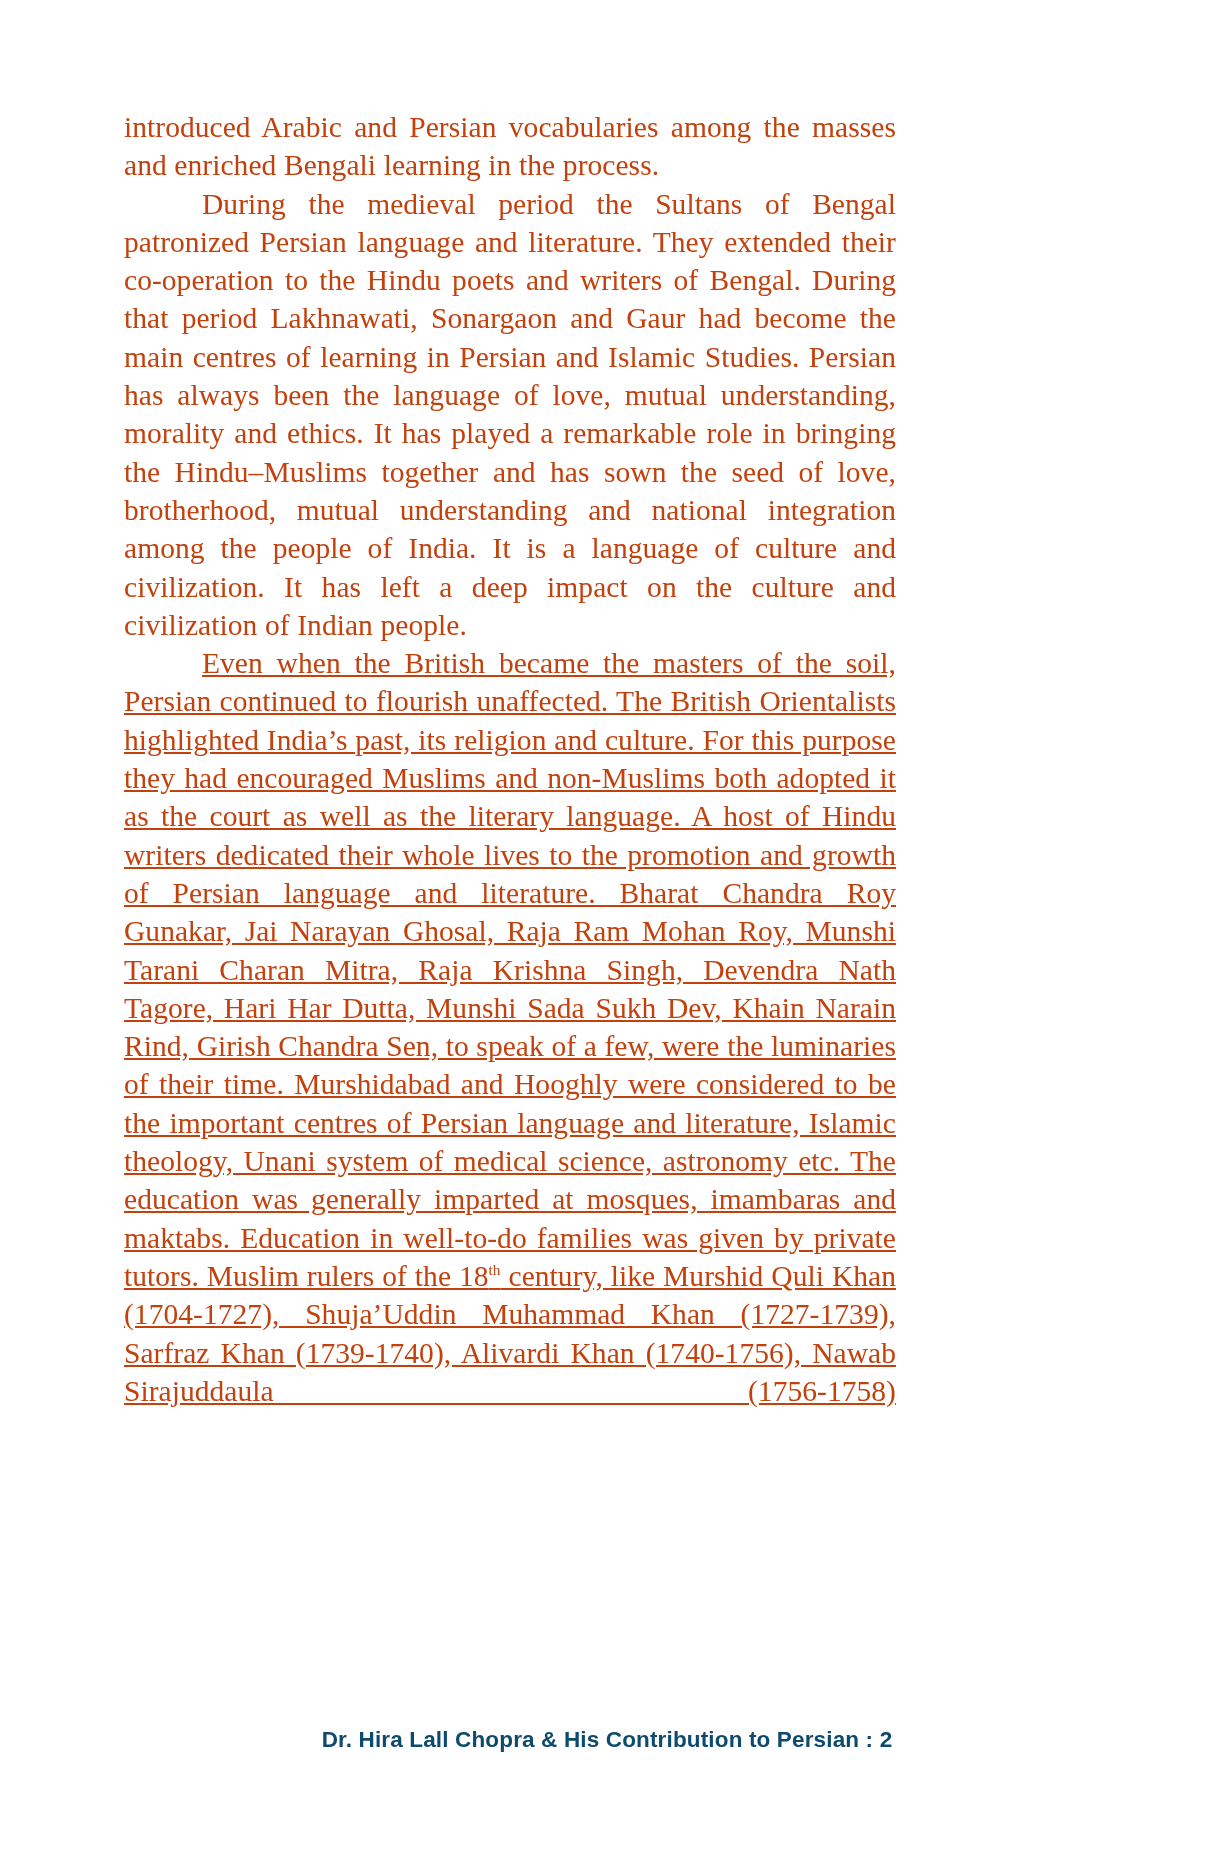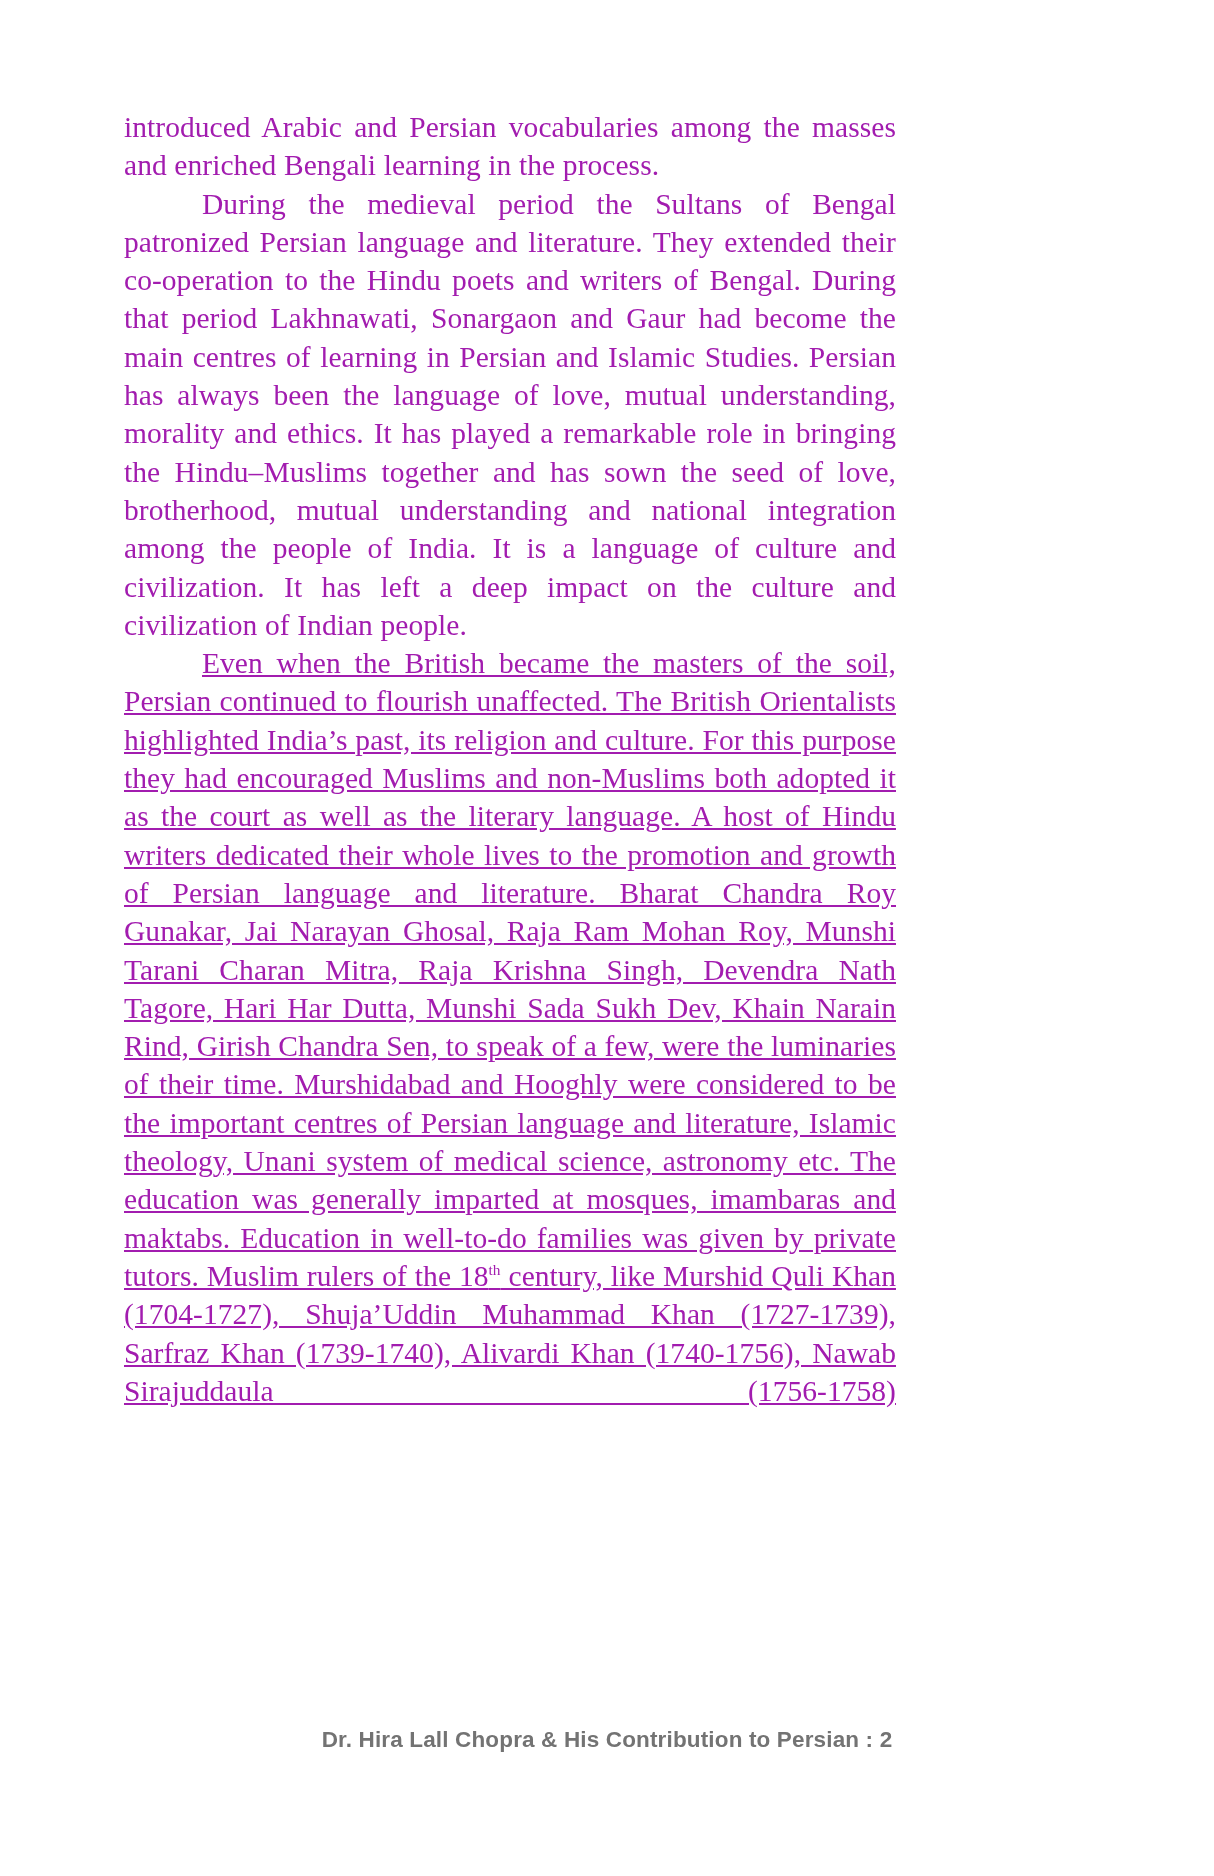--- a/index.html
+++ b/index.html
@@ -23,21 +23,21 @@
     left: 124px;
     top: 108px;
     width: 772px;
   }
 
   .para {
     margin: 0;
     font-family: "Liberation Serif", "DejaVu Serif", serif;
     font-size: 29.5px;
     line-height: 38.3px;
-    color: #a21caf;
+    color: #c2410c;
     text-align: justify;
     text-justify: inter-word;
     letter-spacing: 0.05px;
     word-spacing: 0.2px;
     -webkit-font-smoothing: antialiased;
   }
 
   .para.indented {
     text-indent: 78px;
   }
@@ -60,21 +60,21 @@
 
   .footer {
     position: absolute;
     left: 0;
     right: 0;
     top: 1727px;
     text-align: center;
     font-family: "Liberation Sans", "DejaVu Sans", sans-serif;
     font-size: 22.5px;
     font-weight: 700;
-    color: #737373;
+    color: #0c4a6e;
     letter-spacing: 0.15px;
   }
 </style>
 </head>
 <body>
 
 <div class="page">
 
   <div class="text-column">
 

